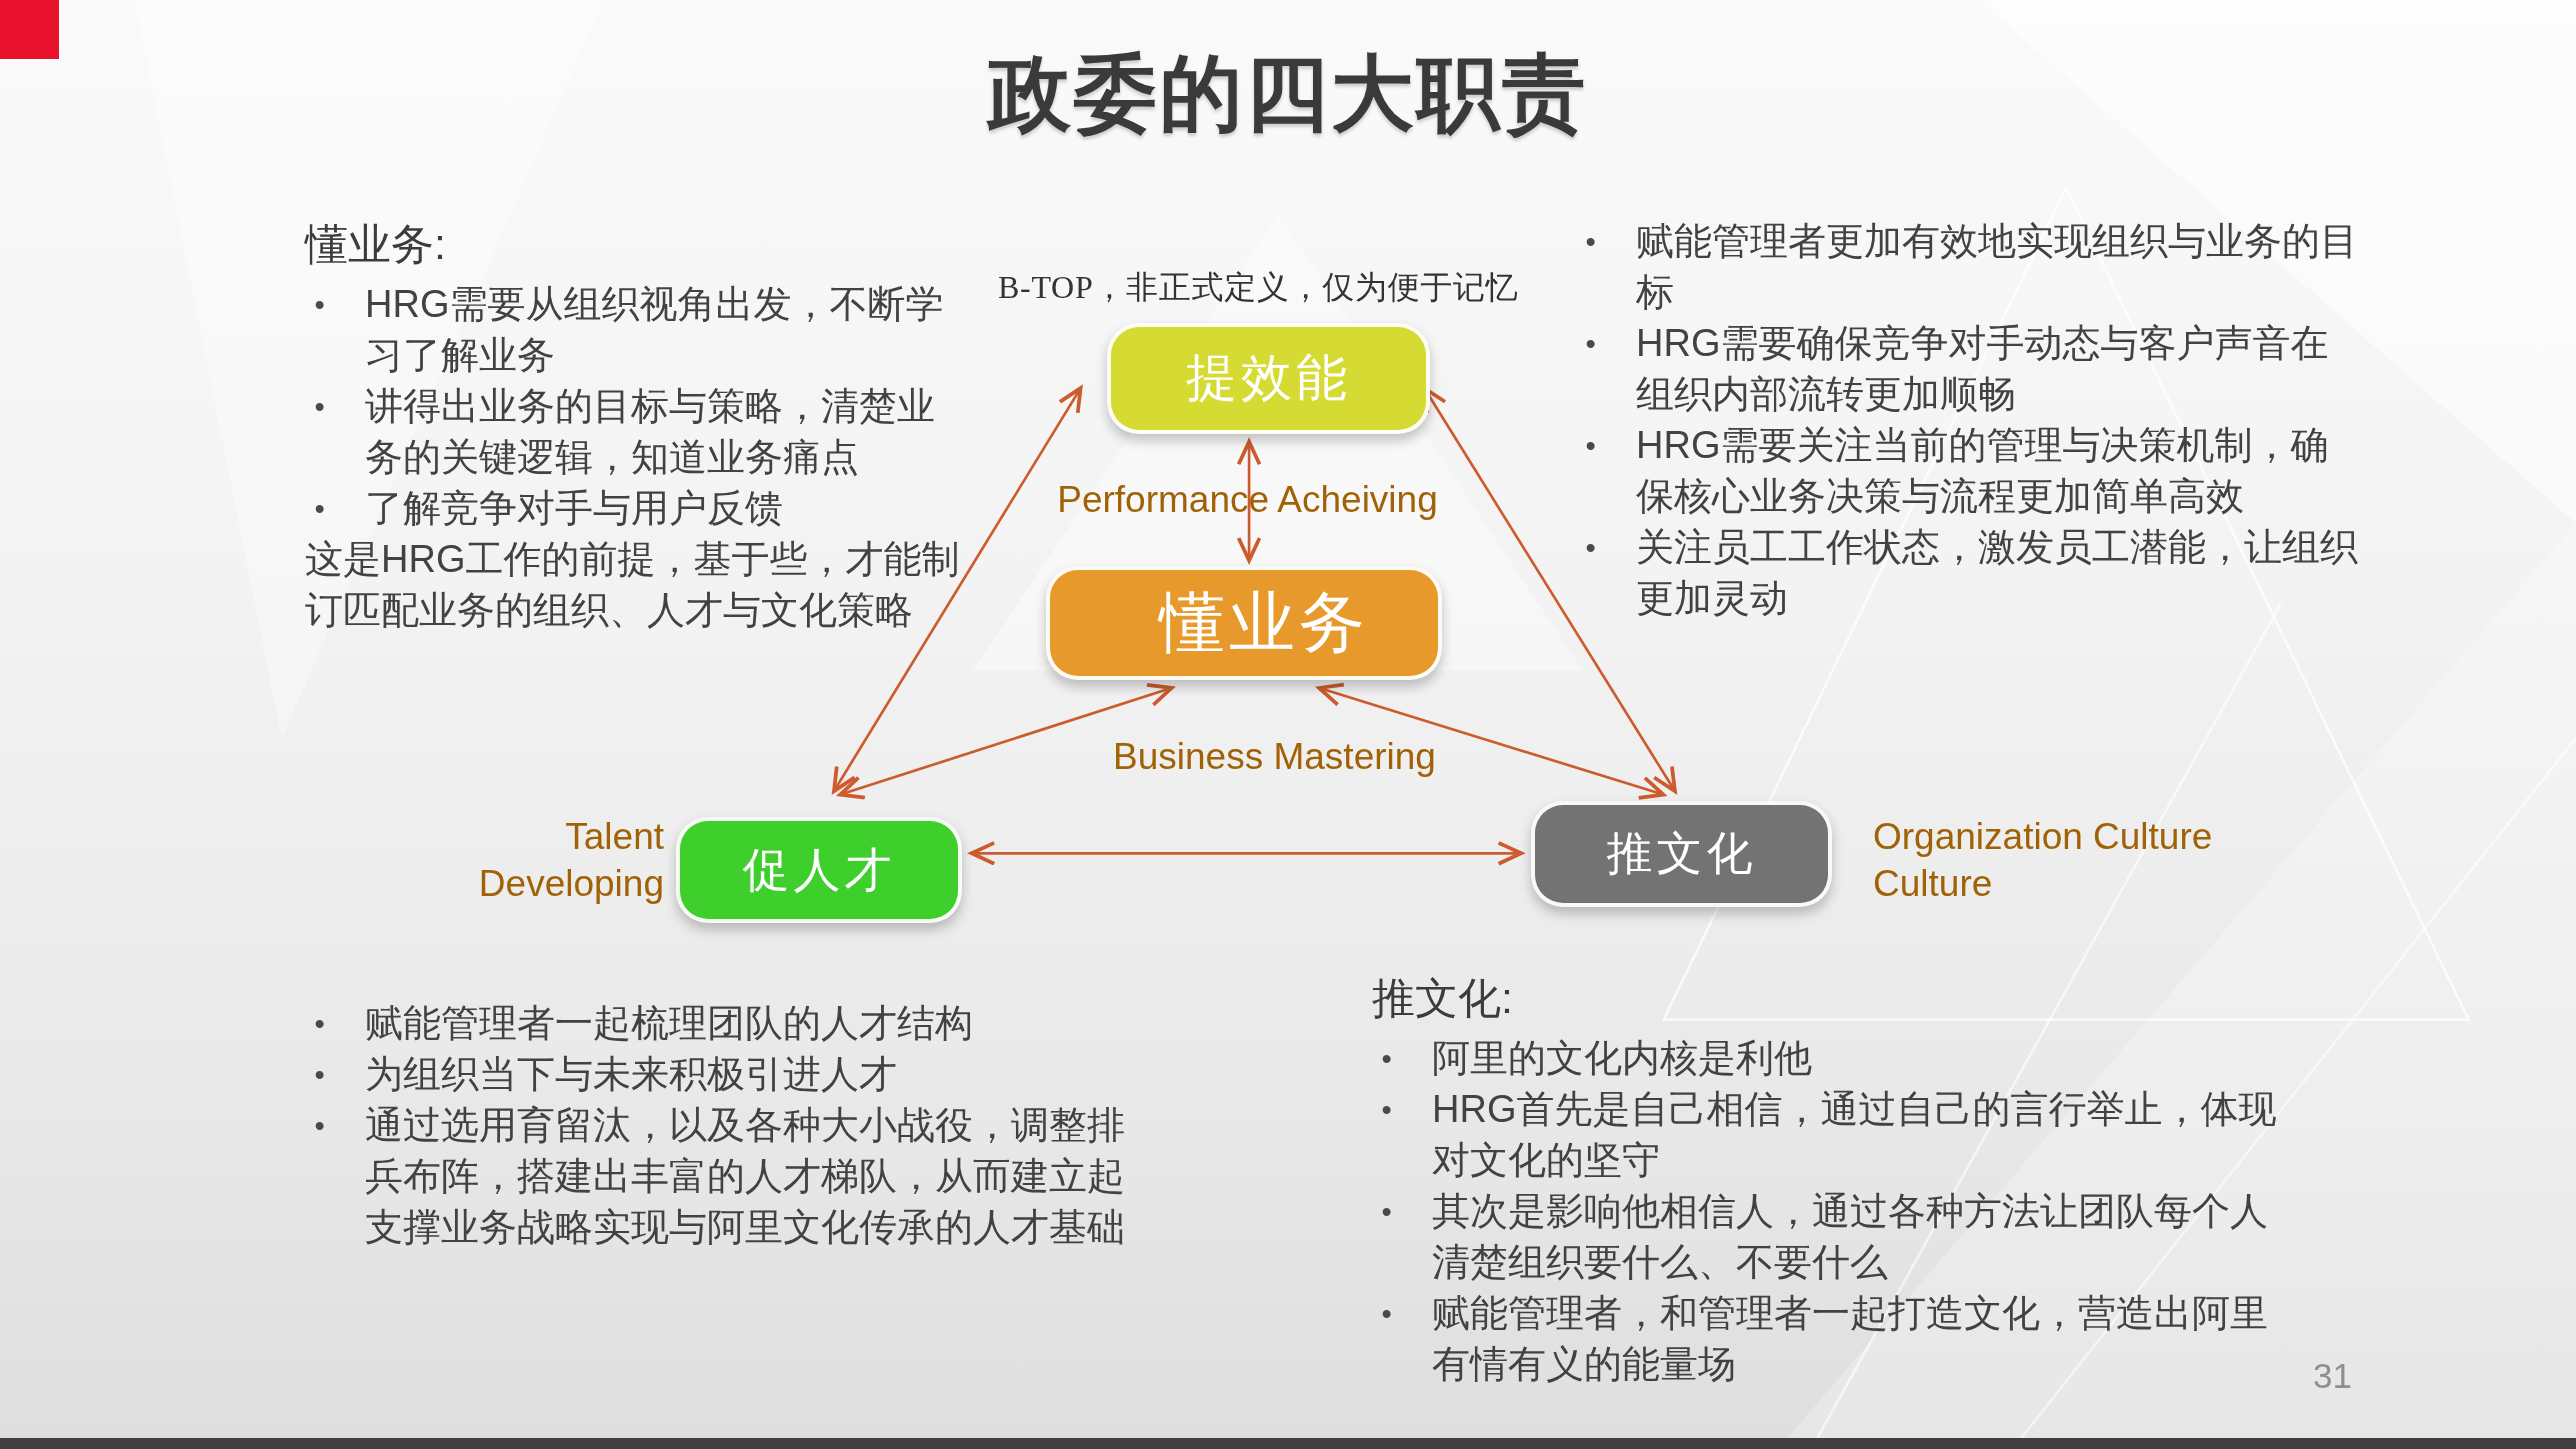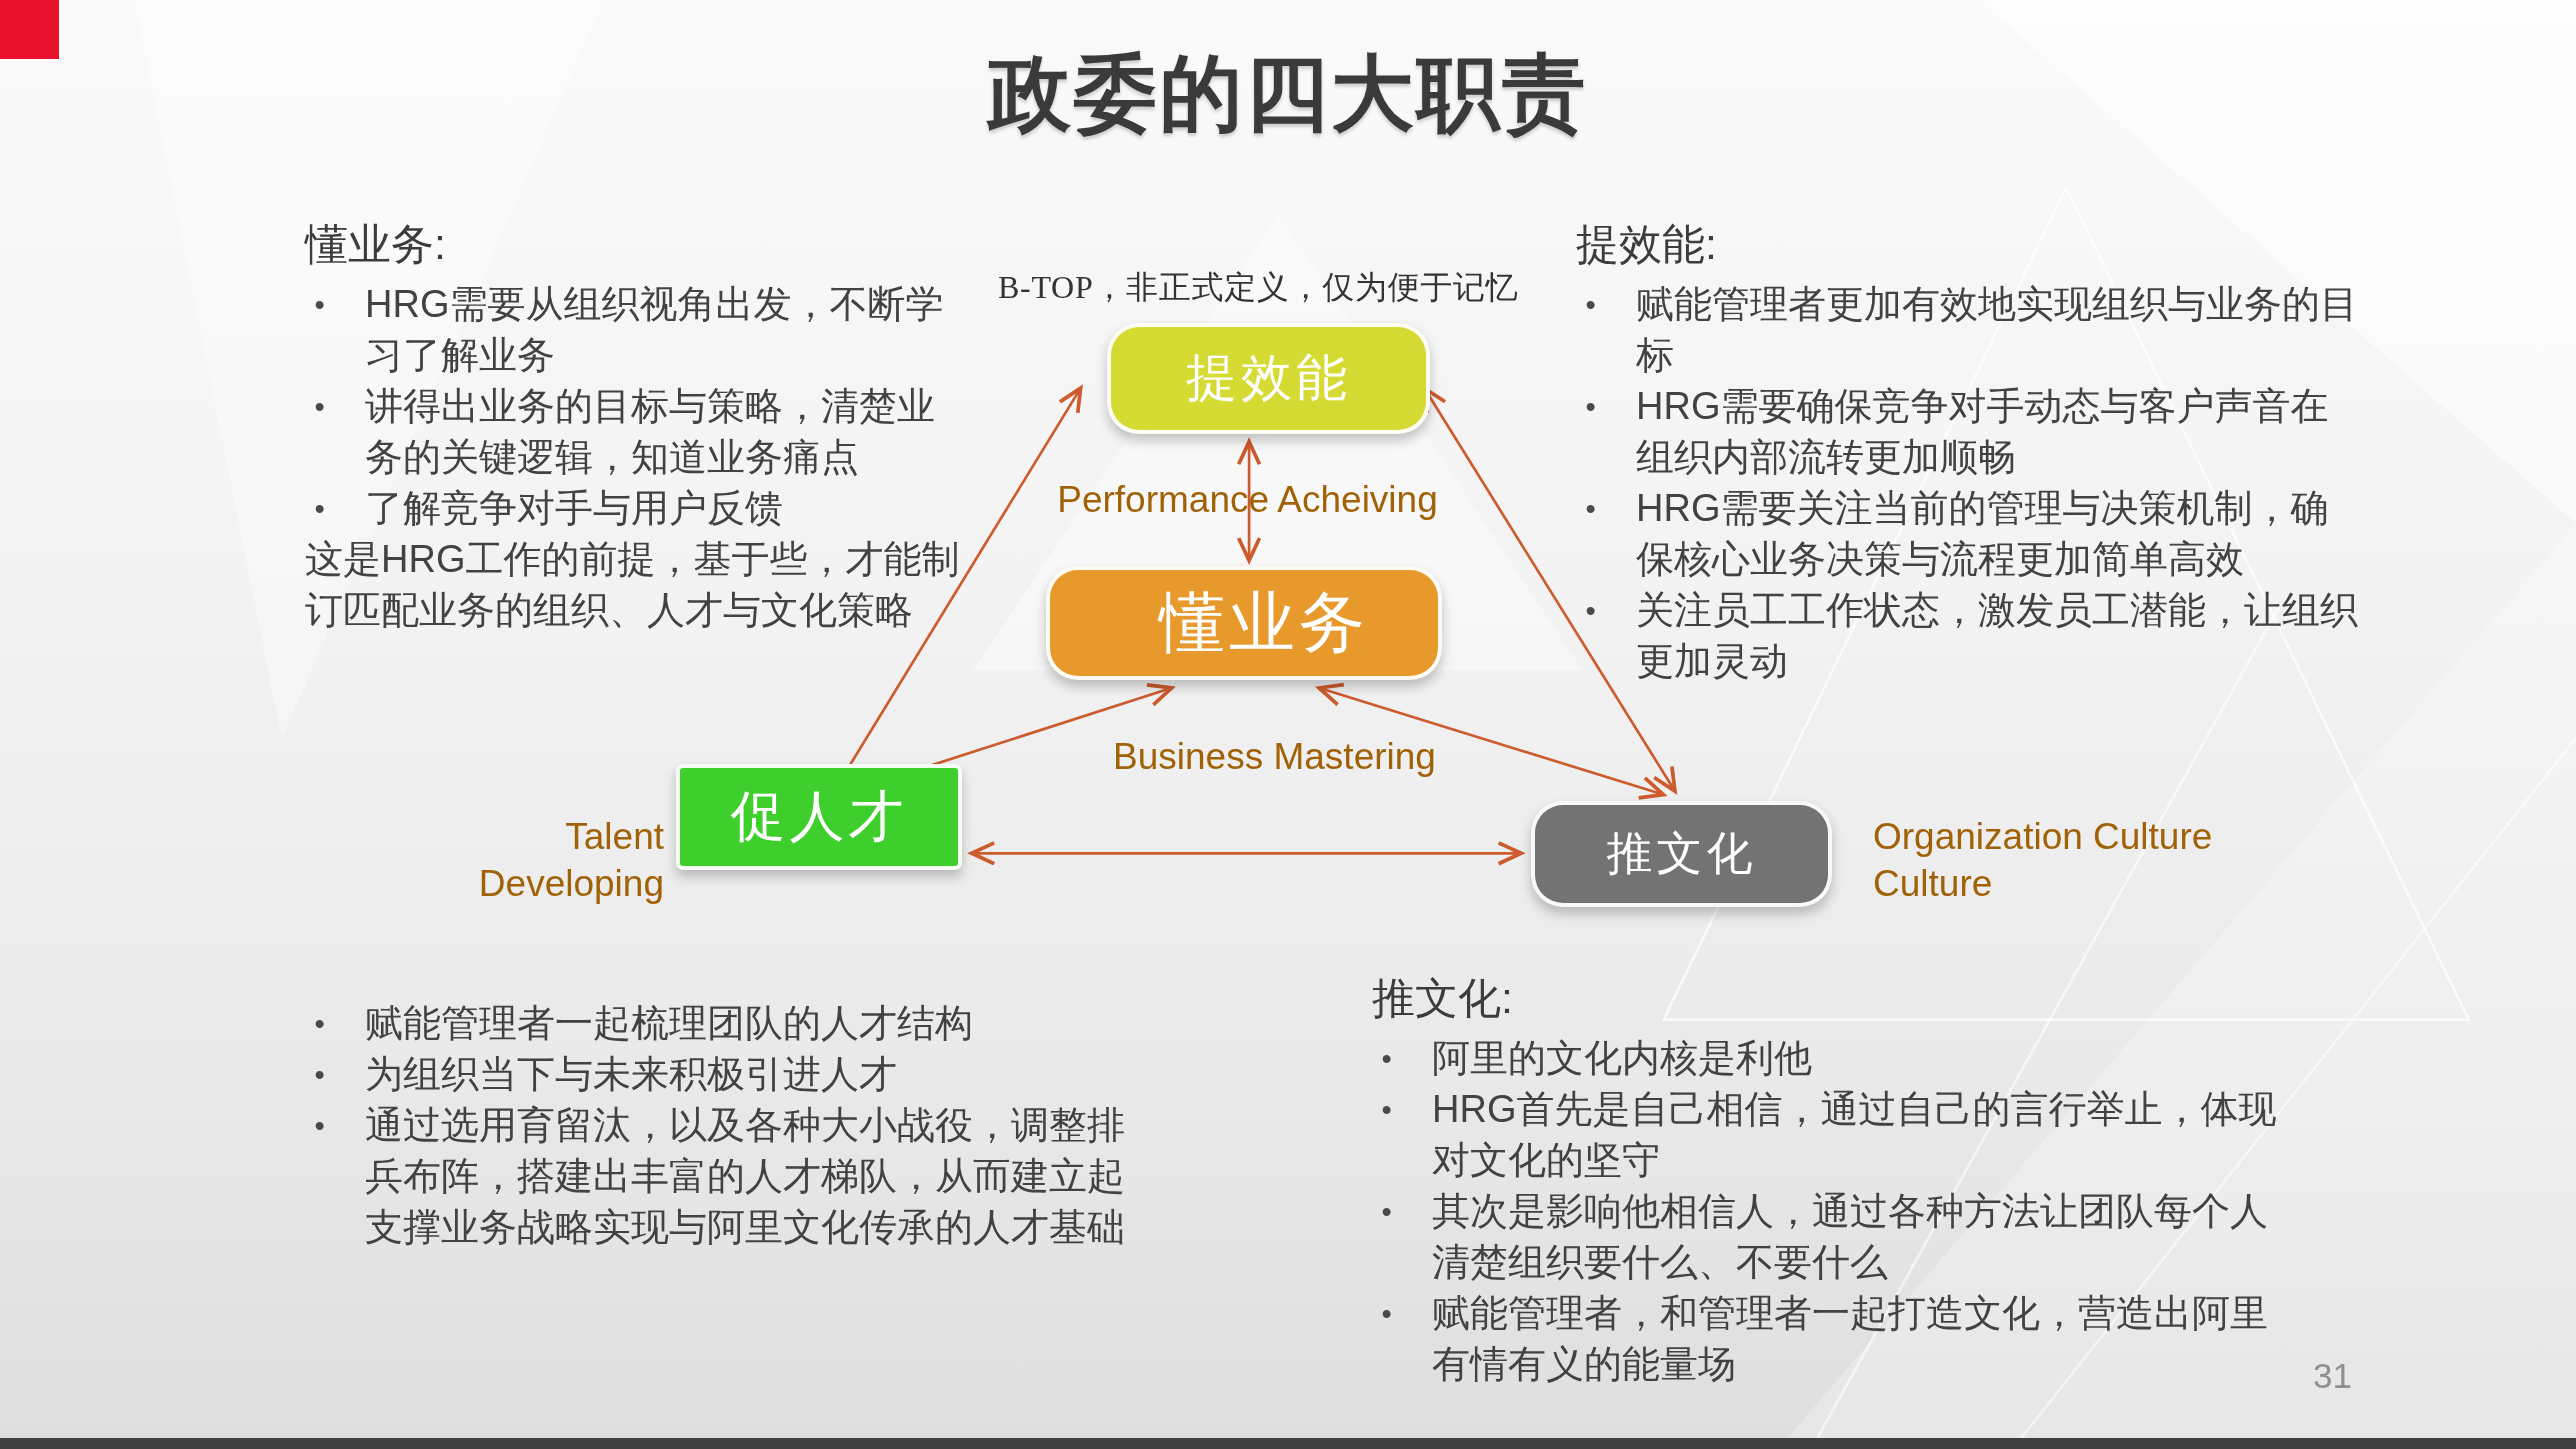--- a/index.html
+++ b/index.html
@@ -38,21 +38,21 @@
   .dnode {
     position: absolute; z-index: 4;
     display: flex; align-items: center; justify-content: center;
     color: #ffffff; border-radius: 32px;
     border: 4px solid rgba(255,255,255,0.95);
     box-shadow: 0 6.7px 12px rgba(0,0,0,0.22);
     letter-spacing: 4px;
   }
   .dnode-efficiency { left: 1087px; top: 323px; width: 323px; height: 111px; font-size: 51px; }
   .dnode-business   { left: 1046px; top: 566px; width: 396px; height: 114px; font-size: 66px; padding-left: 40px; }
-  .dnode-talent     { left: 676px; top: 764px; width: 286px; height: 106px; font-size: 55px; border-radius: 7px; }
+  .dnode-talent     { left: 676px; top: 817px; width: 286px; height: 106px; font-size: 47px; }
   .dnode-culture    { left: 1531px; top: 801px; width: 301px; height: 106px; font-size: 46px; }
 
   .edge-label { position: absolute; z-index: 3; font-size: 37px; color: #a16207; line-height: 1.28; }
   .lbl-performance { left: 1033px; top: 476px; width: 429px; text-align: center; }
   .lbl-business-mastering { left: 1060px; top: 733px; width: 429px; text-align: center; }
   .lbl-talent { left: 463px; top: 813px; width: 201px; text-align: right; }
   .lbl-culture { left: 1873px; top: 813px; width: 402px; text-align: left; }
 
   .page-number { position: absolute; left: 2313px; top: 1356px; font-size: 35px; color: #8f8f8f; z-index: 3; }
 
@@ -128,21 +128,20 @@
       </div>
       <div class="bullet-row">
         <span class="marker">•</span>
         <span class="btext">了解竞争对手与用户反馈</span>
       </div>
     </div>
   <div class="block-footer">这是HRG工作的前提，基于些，才能制订匹配业务的组织、人才与文化策略</div>
 </div>
 
 <div class="text-block blk-efficiency">
-  <div class="heading">提效能:</div>
   <div>
       <div class="bullet-row">
         <span class="marker">•</span>
         <span class="btext">赋能管理者更加有效地实现组织与业务的目标</span>
       </div>
       <div class="bullet-row">
         <span class="marker">•</span>
         <span class="btext">HRG需要确保竞争对手动态与客户声音在组织内部流转更加顺畅</span>
       </div>
       <div class="bullet-row">

